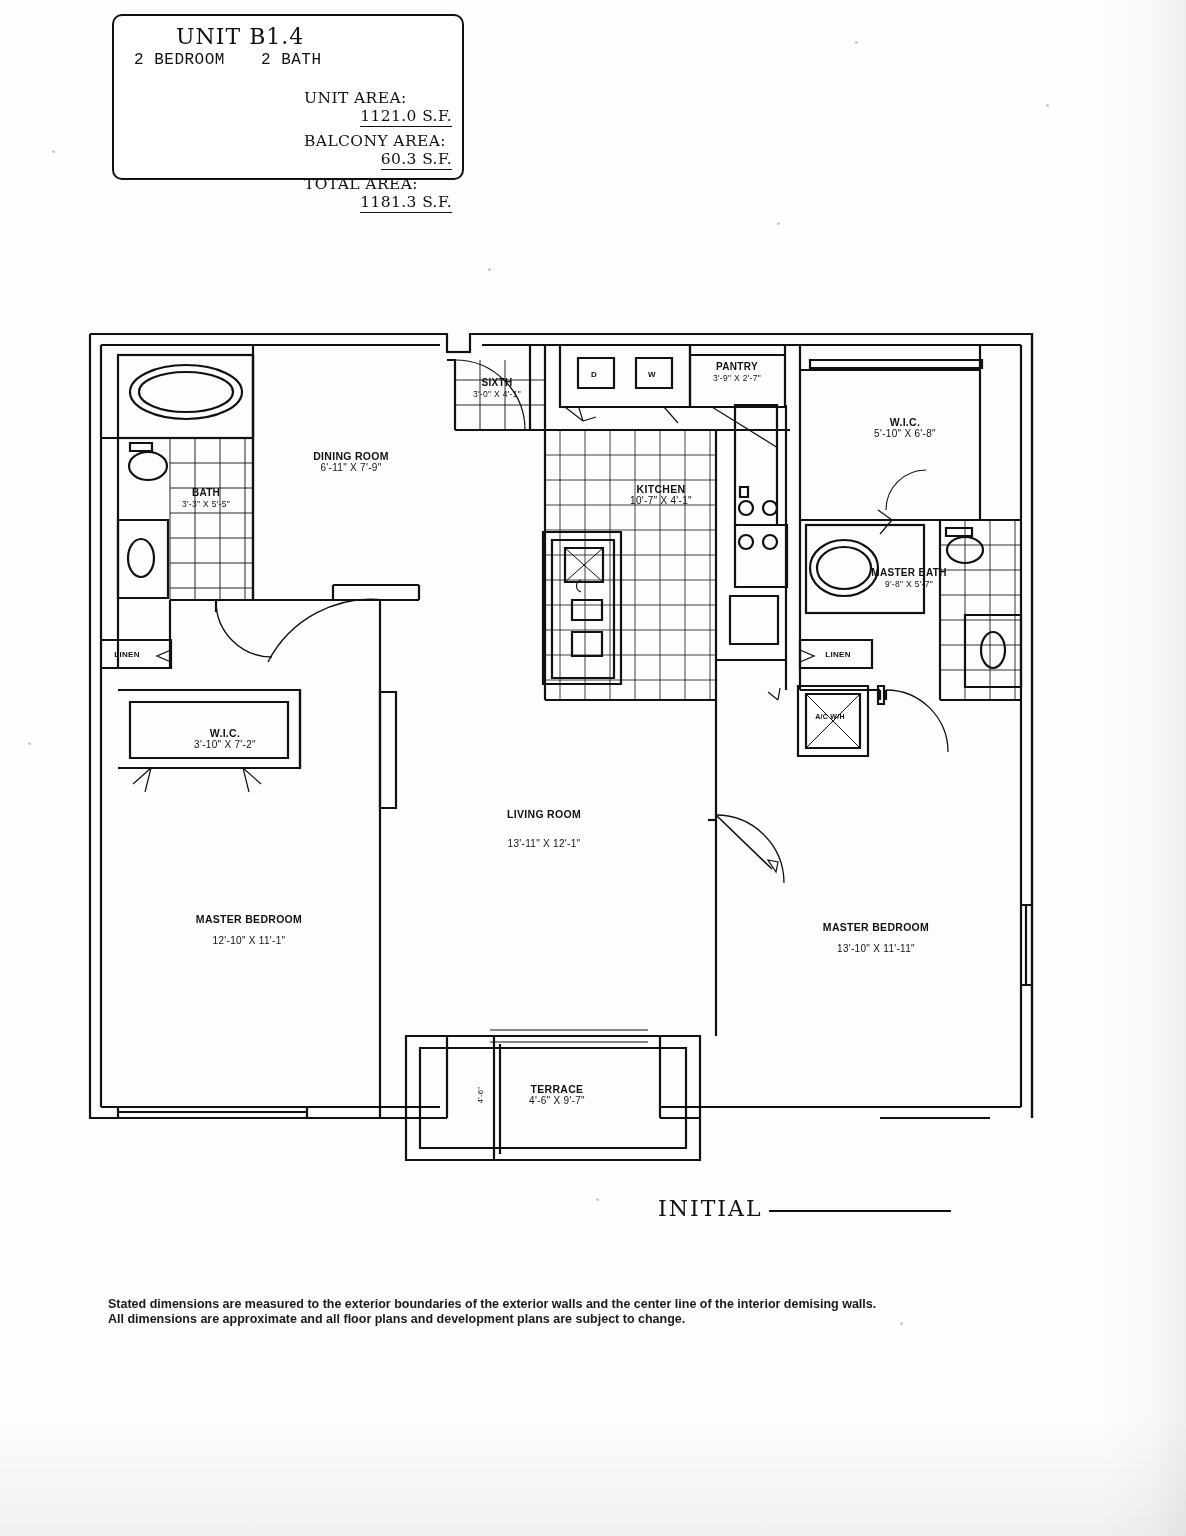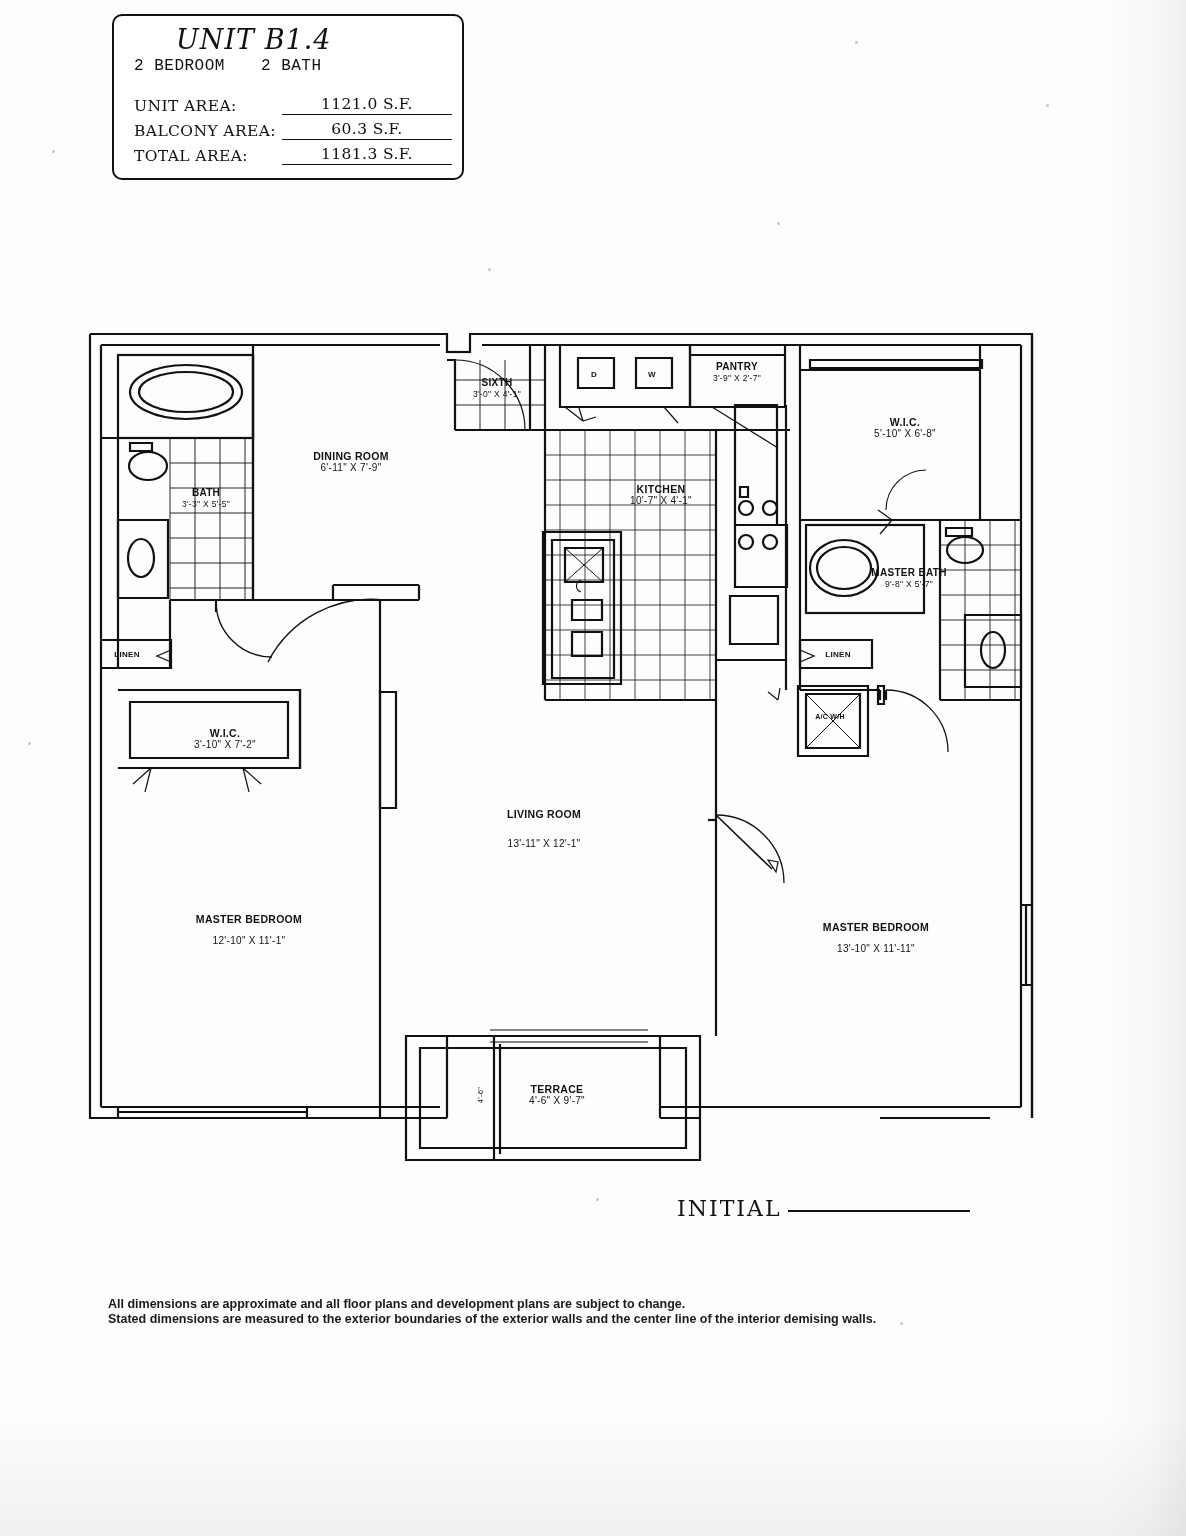--- a/index.html
+++ b/index.html
@@ -28,39 +28,39 @@
     width: 352px;
     height: 166px;
     border: 2px solid #111;
     border-radius: 10px;
     background: #fff;
     box-sizing: border-box;
     padding: 6px 10px 4px 14px;
   }
   .legend .unit-title {
     font-family: "DejaVu Serif", serif;
-    font-size: 27px;
+    font-size: 22px;
     letter-spacing: 1px;
     margin: 2px 0 2px 48px;
-    font-style: italic;
   }
   .legend .sub {
     font-family: Liberation Mono, monospace;
     font-size: 16px;
     letter-spacing: .5px;
     margin: 2px 0 20px 6px;
   }
   .legend .sub .gap { display:inline-block; width: 36px; }
   .legend .row {
     font-family: "DejaVu Serif", serif;
     font-size: 15.5px;
     letter-spacing: .4px;
     display: flex;
     align-items: flex-end;
     margin: 5px 0 0 6px;
+    flex-direction: column;
   }
   .legend .row .lab { width: 148px; }
   .legend .row .val {
     flex: 1;
     border-bottom: 1.5px solid #111;
     text-align: center;
     padding-bottom: 1px;
   }
   
   #plan {
@@ -91,21 +91,20 @@
   }
   
   .initial {
     position: absolute;
     left: 658px;
     top: 1196px;
     font-family: "DejaVu Serif", serif;
     font-size: 22px;
     letter-spacing: 2px;
     color: #111;
-    margin-left: 19px;
   }
   .initial .rule {
     display: inline-block;
     width: 182px;
     border-bottom: 2px solid #111;
     margin-left: 6px;
     vertical-align: 4px;
   }
   .level-title {
     position: absolute;
@@ -408,22 +407,22 @@
   <div class="lbl tiny vert" style="left:481px; top:1095px;">
     <span class="dim">4'-6"</span>
   </div>
 
   <div class="initial">
     <span>INITIAL</span><span class="rule"></span>
   </div>
 
 
   <div class="disclaimer">
+    <div>Stated dimensions are measured to the exterior boundaries of the exterior walls and the center line of the interior demising walls.</div>
     <div>All dimensions are approximate and all floor plans and development plans are subject to change.</div>
-    <div>Stated dimensions are measured to the exterior boundaries of the exterior walls and the center line of the interior demising walls.</div>
   </div>
 
   <div class="speck" style="left:855px; top:41px;"></div>
   <div class="speck" style="left:1046px; top:104px;"></div>
   <div class="speck" style="left:52px; top:150px;"></div>
   <div class="speck" style="left:488px; top:268px;"></div>
   <div class="speck" style="left:777px; top:222px;"></div>
   <div class="speck" style="left:28px; top:742px;"></div>
   <div class="speck" style="left:596px; top:1198px;"></div>
   <div class="speck" style="left:900px; top:1322px;"></div>

